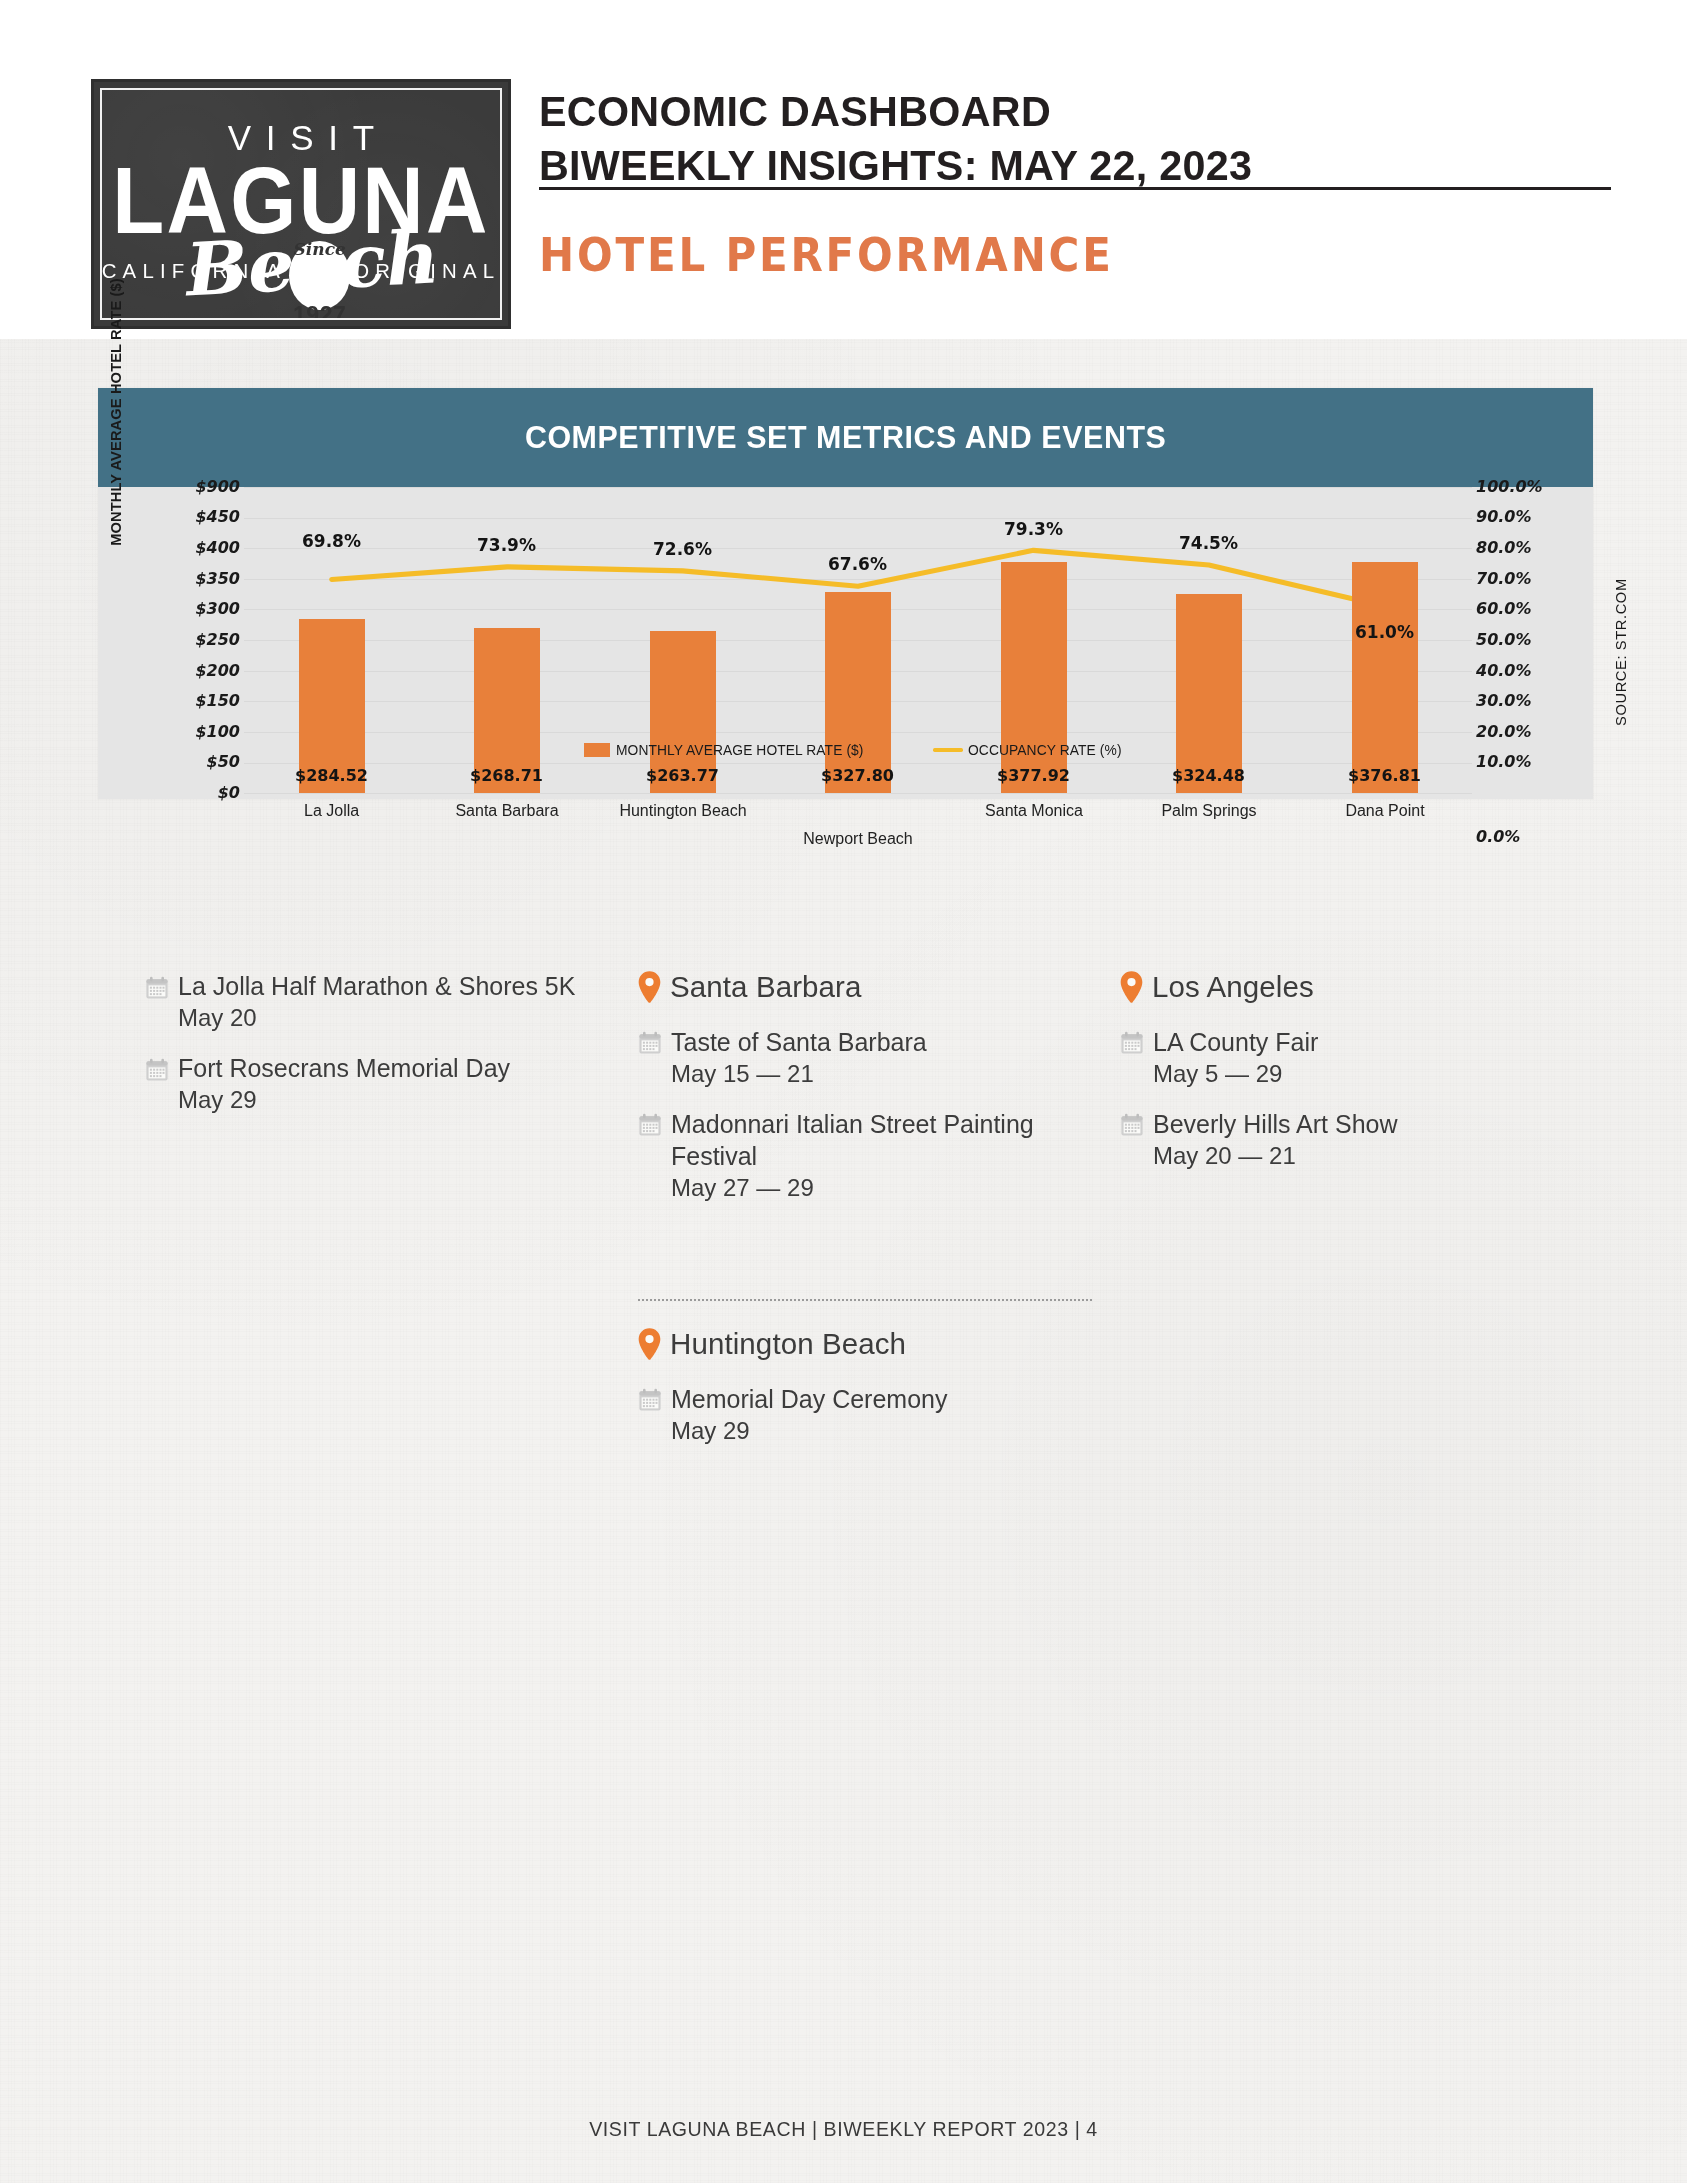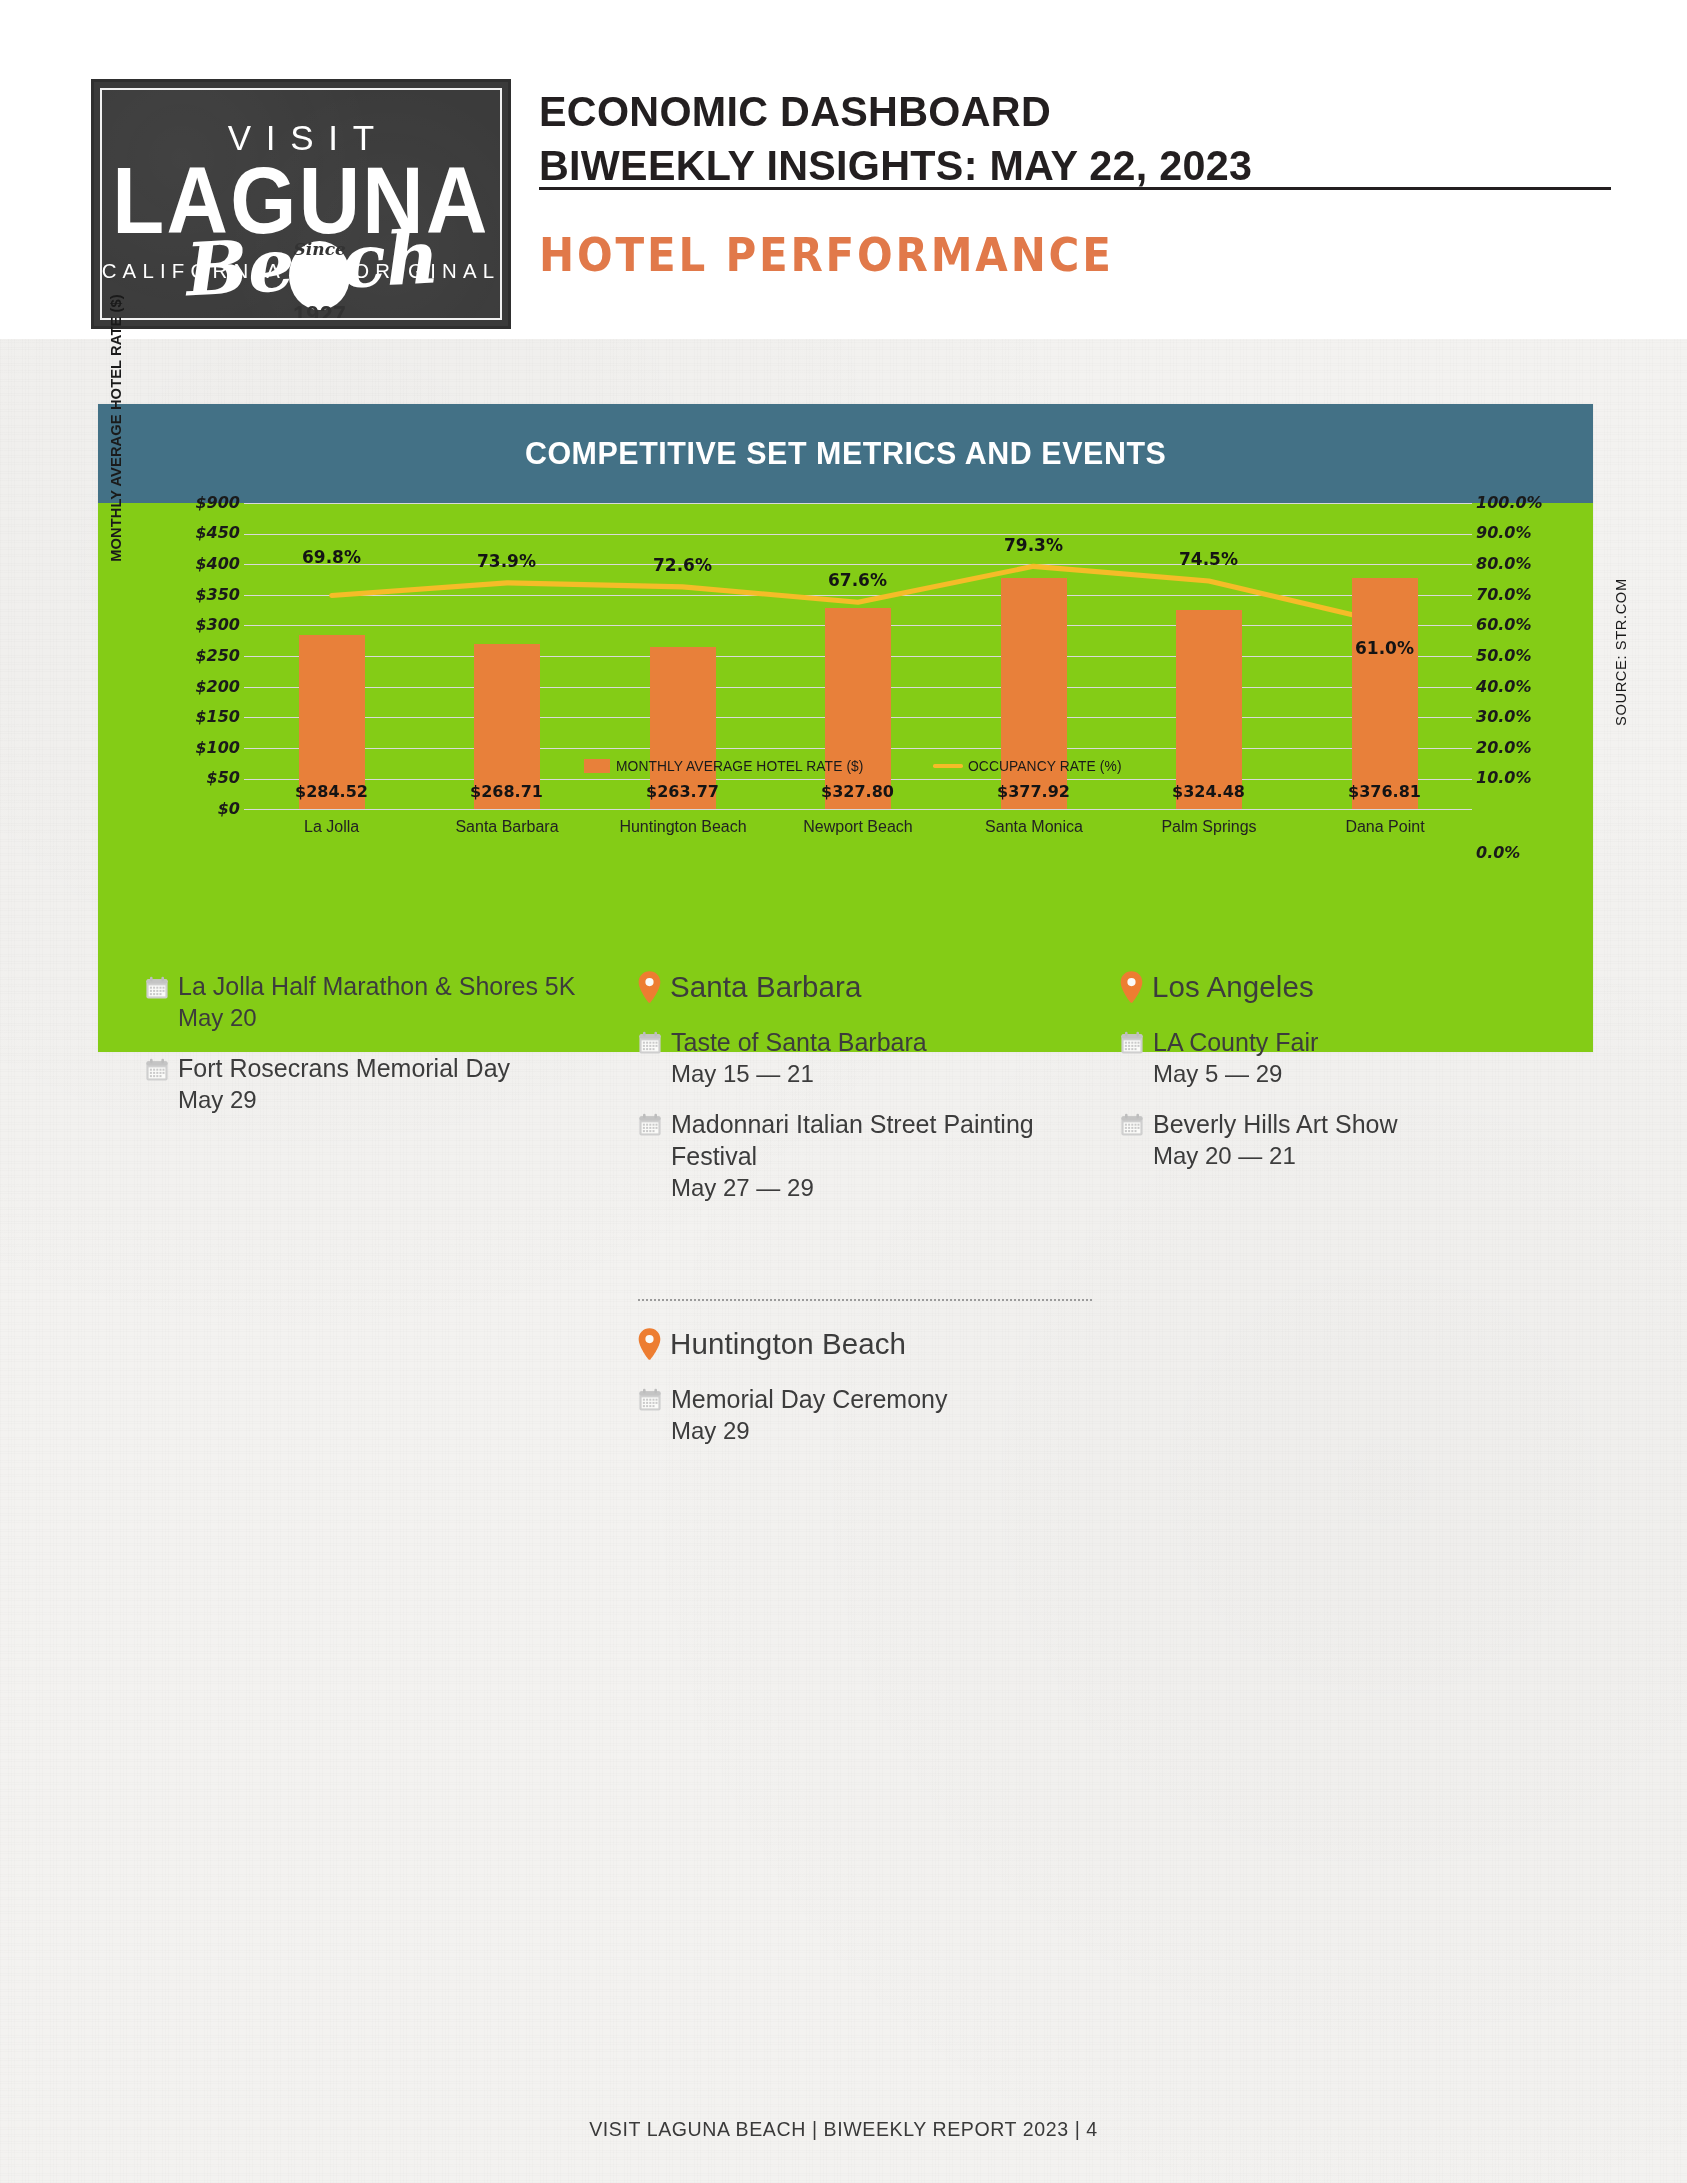--- a/index.html
+++ b/index.html
@@ -112,23 +112,23 @@
     background:
       repeating-linear-gradient(0deg, rgba(0,0,0,0.012) 0 0.6px, transparent 0.6px 2.3px),
       repeating-linear-gradient(90deg, rgba(0,0,0,0.010) 0 0.6px, transparent 0.6px 2.8px),
       radial-gradient(circle at 18% 12%, rgba(0,0,0,0.02), transparent 40%),
       radial-gradient(circle at 82% 62%, rgba(0,0,0,0.018), transparent 45%),
       #f3f2f0;
   }
 
   
   #chart-card {
-    position: absolute; left: 98px; top: 404px;
-    width: 1495px; height: 648px;
-    background: #84cc16;
+    position: absolute; left: 98px; top: 388px;
+    width: 1495px; height: 411px;
+    background: #e5e5e5;
     box-shadow: 0 0 0 0.6px rgba(0,0,0,0.03);
   }
   #chart-title-bar {
     width: 100%; height: 99px;
     background: #437186;
     display: flex; align-items: center; justify-content: center;
   }
   #chart-title {
     color: #ffffff; font-weight: 700; font-size: 32px;
     letter-spacing: 0.6px; font-family: "Liberation Sans", sans-serif;
@@ -322,21 +322,21 @@
           <div class="bar-value" style="left: 189px;">$268.71</div>
           <div class="occ-label" style="left: 189px; top: 48px;">73.9%</div>
           <div class="xlabel" style="left: 178px;">Santa Barbara</div>
           <div class="bar" style="left: 406px; height: 162px; background: rgb(232, 128, 58);"></div>
           <div class="bar-value" style="left: 365px;">$263.77</div>
           <div class="occ-label" style="left: 365px; top: 52px;">72.6%</div>
           <div class="xlabel" style="left: 354px;">Huntington Beach</div>
           <div class="bar" style="left: 581px; height: 201px; background: rgb(232, 128, 58);"></div>
           <div class="bar-value" style="left: 540px;">$327.80</div>
           <div class="occ-label" style="left: 540px; top: 67px;">67.6%</div>
-          <div class="xlabel" style="left: 529px;">Newport Beach</div>
+          <div class="xlabel" style="left: 529px; margin-top: 28px;">Newport Beach</div>
           <div class="bar" style="left: 757px; height: 231px; background: rgb(232, 128, 58);"></div>
           <div class="bar-value" style="left: 716px;">$377.92</div>
           <div class="occ-label" style="left: 716px; top: 32px;">79.3%</div>
           <div class="xlabel" style="left: 705px;">Santa Monica</div>
           <div class="bar" style="left: 932px; height: 199px; background: rgb(232, 128, 58);"></div>
           <div class="bar-value" style="left: 891px;">$324.48</div>
           <div class="occ-label" style="left: 891px; top: 46px;">74.5%</div>
           <div class="xlabel" style="left: 880px;">Palm Springs</div>
           <div class="bar" style="left: 1108px; height: 231px; background: rgb(232, 128, 58);"></div>
           <div class="bar-value" style="left: 1067px;">$376.81</div>

